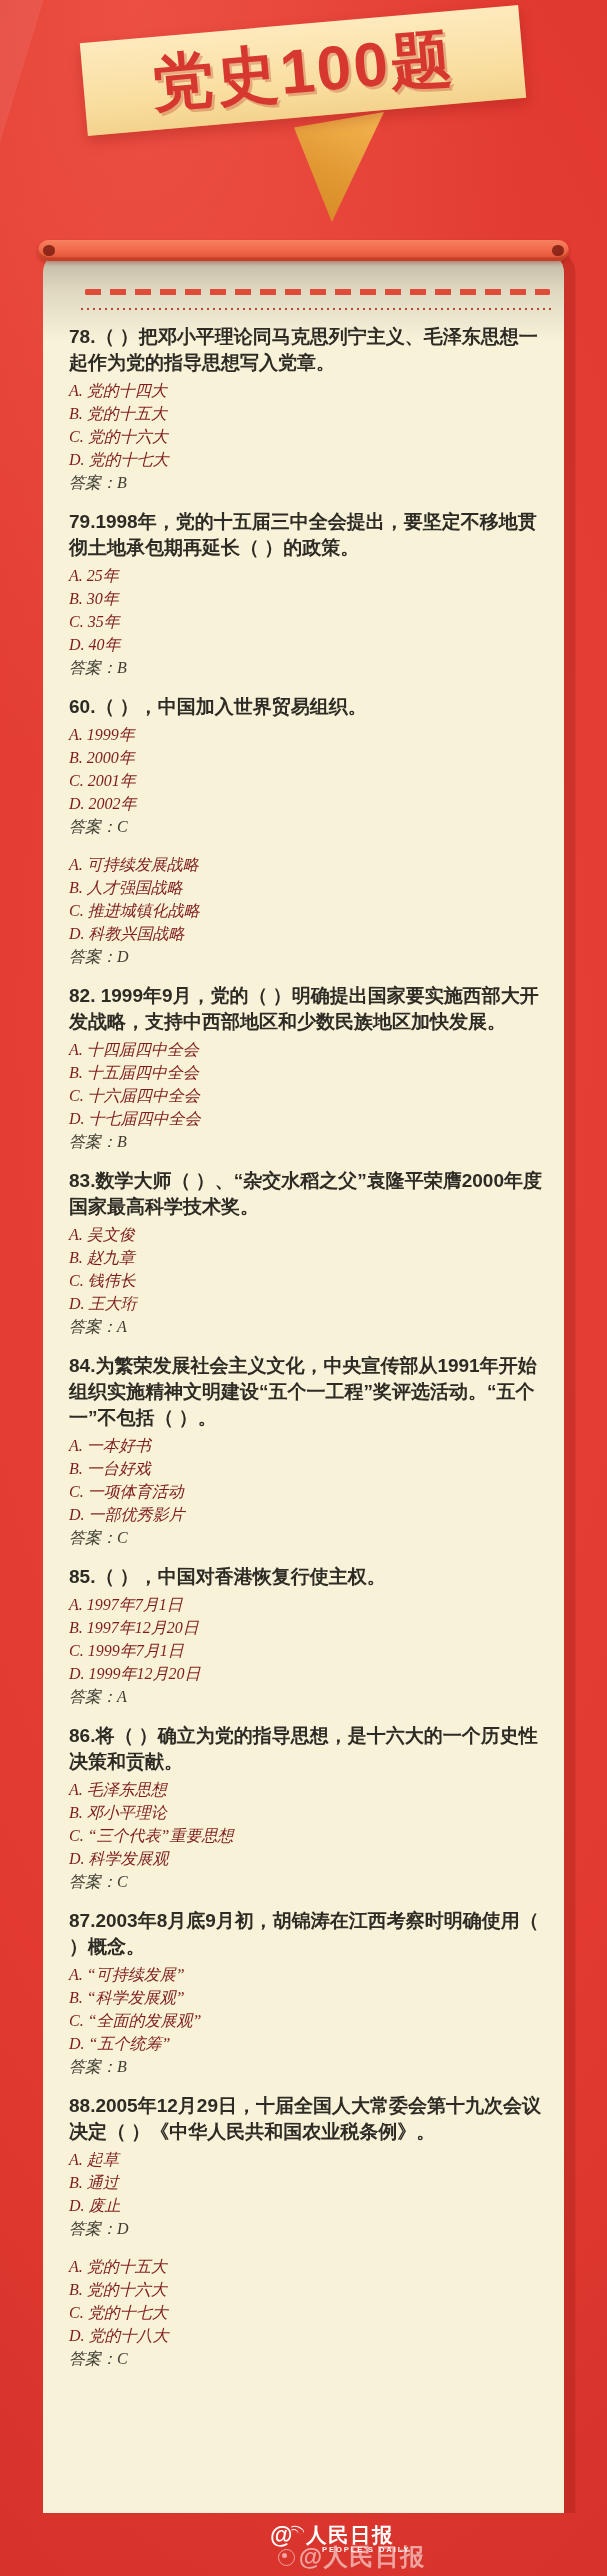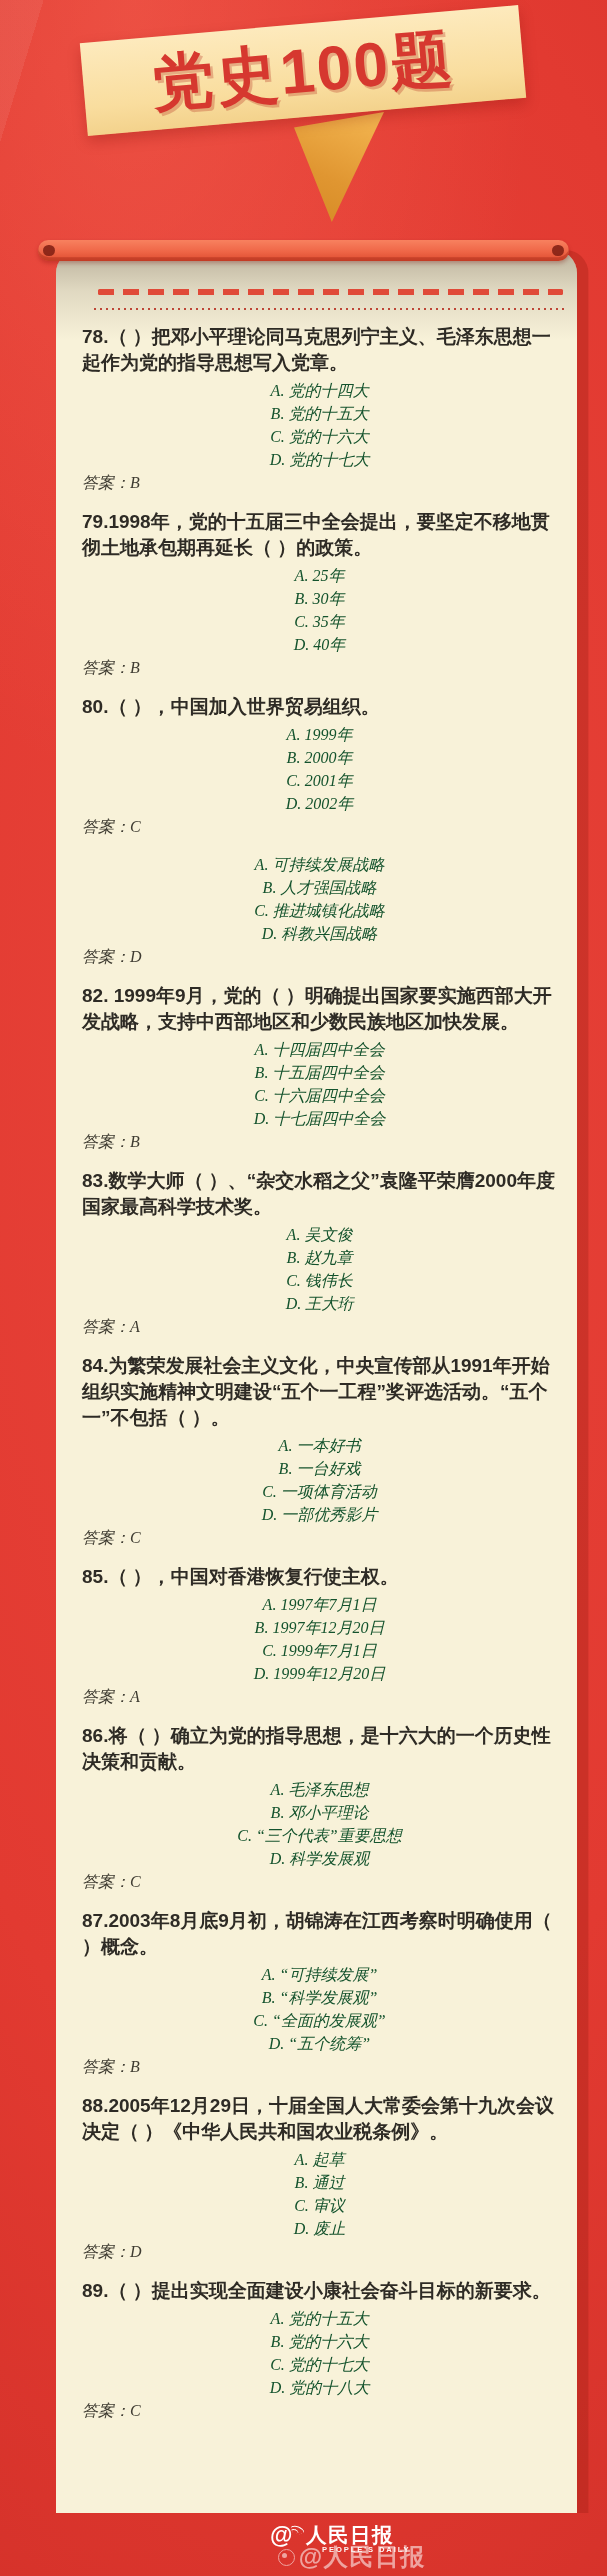--- a/index.html
+++ b/index.html
@@ -54,21 +54,20 @@
   .rod::before{left:5.3px}
   .rod::after{right:5.3px}
 
   
   .paper{
     position:absolute;left:43px;top:250px;width:521px;height:2263px;
     background:#f8f2d9;
     border-radius:23px 23px 0 0;
     box-shadow:11.4px 0 0 rgba(148,26,18,0.30);
     z-index:3;
-    margin-left:13px;
   }
   .paper::before{ 
     content:"";position:absolute;left:0;top:0;right:0;height:91px;
     border-radius:23px 23px 0 0;
     background:linear-gradient(180deg, rgba(100,86,70,0.42) 0%, rgba(100,86,70,0.16) 45%, rgba(100,86,70,0) 100%);
     pointer-events:none;
   }
   .line-dashed{
     position:absolute;left:42px;right:13.7px;top:39px;height:6px;border-radius:1.5px;
     background:repeating-linear-gradient(90deg,#e04a38 0 16px, rgba(0,0,0,0) 16px 25px);
@@ -81,24 +80,23 @@
   .content{
     position:absolute;left:26px;right:20px;top:74px;
   }
   .q-block{margin-bottom:15px;}
   .q-text{
     margin:0 0 3px 0;
     font-size:19px;line-height:26px;font-weight:bold;color:#2e2b25;
     font-family:"Liberation Sans",sans-serif;
   }
   .q-option{
-    font-size:16px;line-height:23px;color:#14532d;
+    font-size:16px;line-height:23px;color:#7f1d1d;
     font-style:italic;
     font-family:"Liberation Serif",serif;
-    text-align:center;
   }
   .q-answer{
     font-size:16px;line-height:23px;color:#3f3c32;
     font-style:italic;
     font-family:"Liberation Serif",serif;
   }
 
   
   .footer-logo{
     position:absolute;left:0;top:2521px;width:607px;height:55px;color:#fff;z-index:2;
@@ -152,21 +150,21 @@
   <div class="q-block">
     <p class="q-text">79.1998年，党的十五届三中全会提出，要坚定不移地贯彻土地承包期再延长（  ）的政策。</p>
     <div class="q-option">A. 25年</div>
     <div class="q-option">B. 30年</div>
     <div class="q-option">C. 35年</div>
     <div class="q-option">D. 40年</div>
     <div class="q-answer">答案：B</div>
   </div>
 
   <div class="q-block">
-    <p class="q-text">80.（  ），中国加入世界贸易组织。</p>
+    <p class="q-text">60.（  ），中国加入世界贸易组织。</p>
     <div class="q-option">A. 1999年</div>
     <div class="q-option">B. 2000年</div>
     <div class="q-option">C. 2001年</div>
     <div class="q-option">D. 2002年</div>
     <div class="q-answer">答案：C</div>
   </div>
 
   <div class="q-block">
     <div class="q-option">A. 可持续发展战略</div>
     <div class="q-option">B. 人才强国战略</div>
@@ -226,27 +224,25 @@
     <div class="q-option">B. “科学发展观”</div>
     <div class="q-option">C. “全面的发展观”</div>
     <div class="q-option">D. “五个统筹”</div>
     <div class="q-answer">答案：B</div>
   </div>
 
   <div class="q-block">
     <p class="q-text">88.2005年12月29日，十届全国人大常委会第十九次会议决定（  ）《中华人民共和国农业税条例》。</p>
     <div class="q-option">A. 起草</div>
     <div class="q-option">B. 通过</div>
-    <div class="q-option">C. 审议</div>
     <div class="q-option">D. 废止</div>
     <div class="q-answer">答案：D</div>
   </div>
 
   <div class="q-block">
-    <p class="q-text">89.（  ）提出实现全面建设小康社会奋斗目标的新要求。</p>
     <div class="q-option">A. 党的十五大</div>
     <div class="q-option">B. 党的十六大</div>
     <div class="q-option">C. 党的十七大</div>
     <div class="q-option">D. 党的十八大</div>
     <div class="q-answer">答案：C</div>
   </div>
 </div>
 </div>
 
 <div class="rod"></div>

